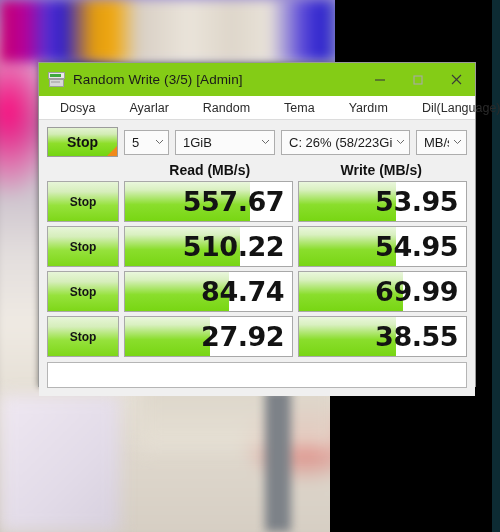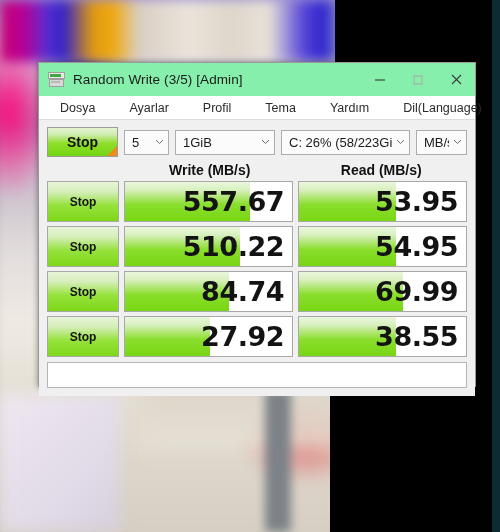--- a/index.html
+++ b/index.html
@@ -55,21 +55,21 @@
   #bg .blackedge{position:absolute;right:0;top:0;width:8px;height:532px;background:#0d2b33;}
 
   
   #win{
     position:absolute;left:38px;top:62px;width:436px;height:323px;
     background:#f0f0f0;border:1px solid #9a9a9a;
     box-shadow:0 0 6px rgba(0,0,0,.45);
     display:flex;flex-direction:column;
   }
   .titlebar{
-    height:33px;background:#86efac;display:flex;align-items:center;
+    height:33px;background:#84cc16;display:flex;align-items:center;
     flex:none;
   }
   .appicon{width:17px;height:16px;margin-left:9px;margin-right:8px;position:relative;flex:none;}
   .appicon .top{position:absolute;left:0;top:0;width:17px;height:7px;background:#e9e9e9;border:1px solid #9f9f9f;box-sizing:border-box;}
   .appicon .topfill{position:absolute;left:2px;top:2px;width:11px;height:3px;background:#3fa83f;}
   .appicon .bot{position:absolute;left:1px;top:7px;width:15px;height:8px;background:#d8d8d8;border:1px solid #9f9f9f;box-sizing:border-box;}
   .appicon .botfill{position:absolute;left:3px;top:9px;width:9px;height:2px;background:#b9b9b9;}
   .wtitle{font-size:13.5px;color:#1a1a1a;letter-spacing:.1px;white-space:nowrap;}
   .wctrls{margin-left:auto;display:flex;height:33px;}
   .wbtn{width:38px;height:33px;display:flex;align-items:center;justify-content:center;}
@@ -177,21 +177,21 @@
             <line x1="2" y1="2" x2="11" y2="11" stroke="#3a3a3a" stroke-width="1.1"></line>
             <line x1="11" y1="2" x2="2" y2="11" stroke="#3a3a3a" stroke-width="1.1"></line>
           </svg>
       </div>
     </div>
   </div>
 
   <div class="menubar">
     <div class="menuitem">Dosya</div>
     <div class="menuitem">Ayarlar</div>
-    <div class="menuitem">Profil</div>
+    <div class="menuitem">Random</div>
     <div class="menuitem">Tema</div>
     <div class="menuitem">Yardım</div>
     <div class="menuitem">Dil(Language)</div>
   </div>
 
   <div class="body">
 
     <div class="toolbar">
       <div class="btn-stop-main">
         <span>Stop</span>
@@ -230,22 +230,22 @@
         <div class="arr">
           <svg width="9" height="6" viewBox="0 0 9 6">
               <path d="M1 1 L4.5 4.5 L8 1" fill="none" stroke="#6a6a6a" stroke-width="1"></path>
             </svg>
         </div>
       </div>
     </div>
 
     <div class="headers">
       <div class="hspacer"></div>
+      <div class="hcol">Read (MB/s)</div>
       <div class="hcol">Write (MB/s)</div>
-      <div class="hcol">Read (MB/s)</div>
     </div>
 
     <div class="rows">
 
       <div class="row">
         <div class="rowbtn">
           <span>Stop</span>
         </div>
         <div class="meter">
           <div class="fill" style="width: 75%;"></div>

